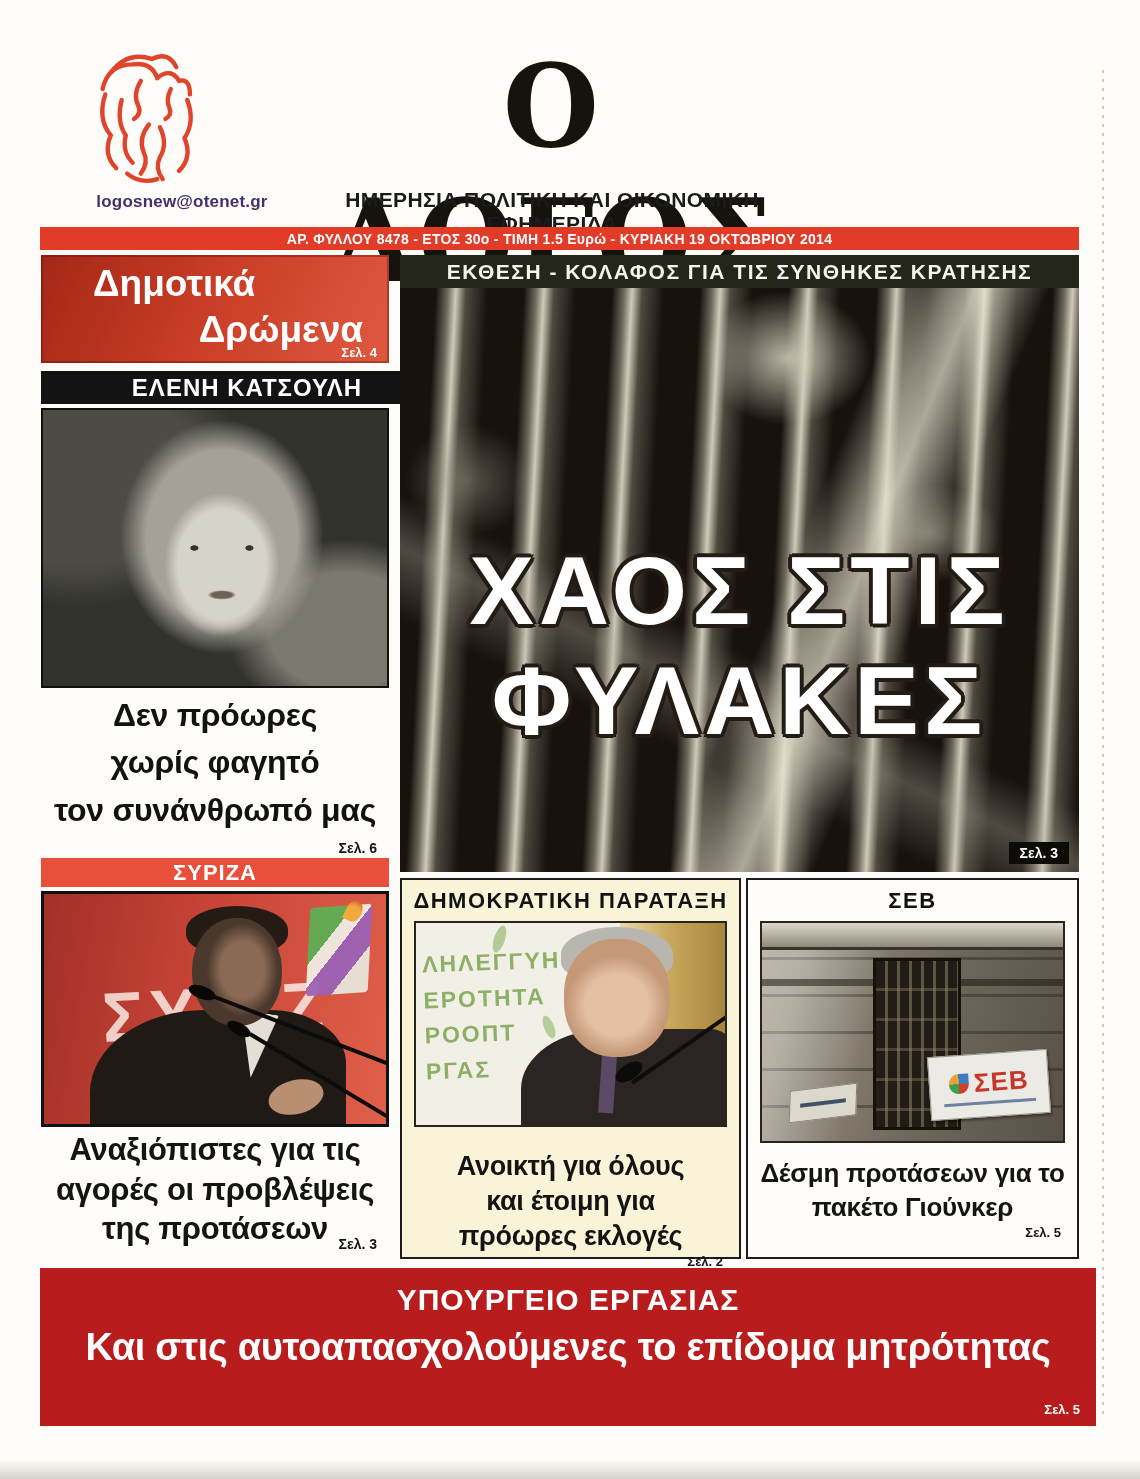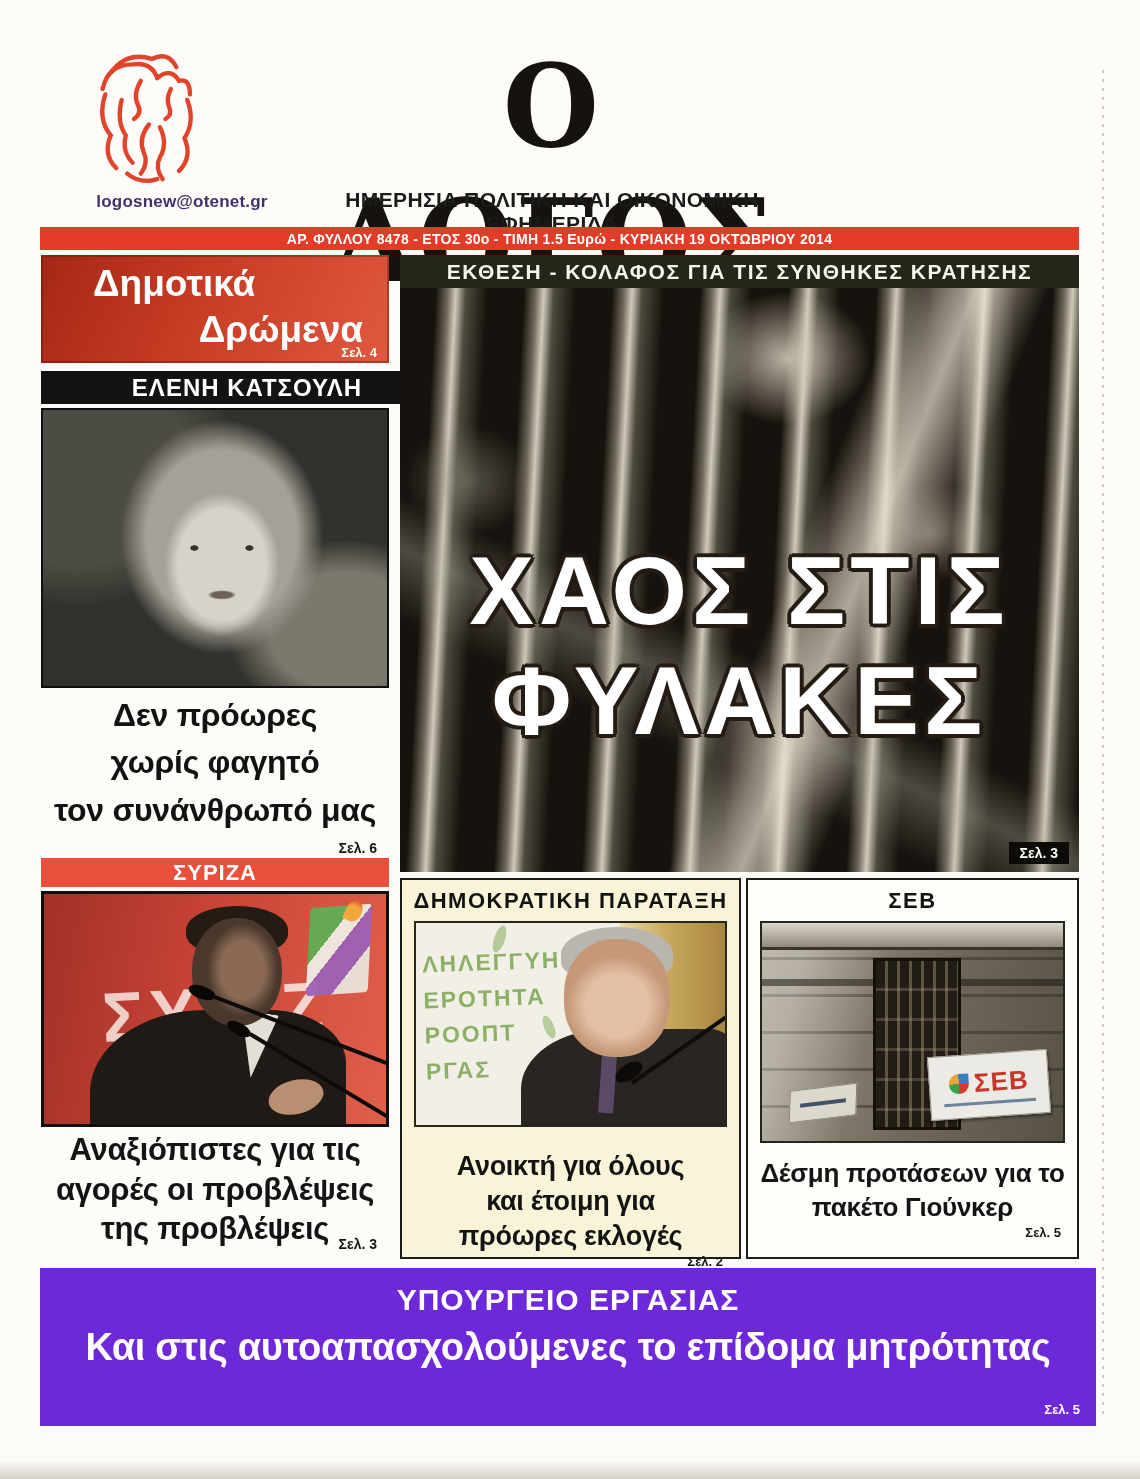--- a/index.html
+++ b/index.html
@@ -177,21 +177,21 @@
   .v-sign-mark{width:20px;height:20px;border-radius:50% 0 50% 50%;
     background:conic-gradient(#3a7ec0 0 25%, #d43d2a 25% 50%, #3aa14c 50% 75%, #e8a23b 75% 100%);}
   .v-sign-text{color:#c8362a;font-size:26px;font-weight:bold;letter-spacing:1px;}
   .v-sign-sub{width:78%;height:3px;background:#6e82a0;}
   .v-sign2{position:absolute;left:9%;bottom:10%;width:66px;height:30px;
     background:#ddd8cc;border:1px solid #84806f;transform:rotate(-7deg) skewX(-9deg);
     display:flex;align-items:center;justify-content:center;}
   .v-sign2 i{display:block;width:70%;height:4px;background:#42506a;}
 
   
-  .ministry{left:40px;top:1268px;width:1056px;height:158px;background:#6d28d9;
+  .ministry{left:40px;top:1268px;width:1056px;height:158px;background:#b91c1c;
     color:#fff;text-align:center;}
   .ministry-kicker{padding-top:15px;font-size:30px;font-weight:bold;letter-spacing:1px;}
   .ministry-headline{margin-top:9px;font-size:38px;font-weight:bold;letter-spacing:-.3px;}
   .ministry-page{position:absolute;right:16px;bottom:9px;font-size:13px;font-weight:bold;}
 
   
   .page-edge{left:1102px;top:70px;width:2px;height:1350px;
     background:repeating-linear-gradient(180deg, rgba(120,110,90,.35) 0 3px, rgba(0,0,0,0) 3px 9px);}
   .bottom-scan{left:0;top:1460px;width:1140px;height:19px;
     background:linear-gradient(180deg, rgba(170,165,148,0), rgba(150,145,128,.4));}
@@ -253,21 +253,21 @@
     <div class="s-head"></div>
     <div class="s-hand"></div>
     <div class="s-mic1"></div>
     <div class="s-mictip1"></div>
     <div class="s-mic2"></div>
     <div class="s-mictip2"></div>
   </div>
   <div class="abs syriza-headline">
     <div>Αναξιόπιστες για τις</div>
     <div>αγορές οι προβλέψεις</div>
-    <div>της προβλέψεις</div>
+    <div>της προτάσεων</div>
   </div>
   <div class="abs syriza-page">Σελ. 3</div>
 
   <div class="abs prison-kicker">
     <span>ΕΚΘΕΣΗ - ΚΟΛΑΦΟΣ ΓΙΑ ΤΙΣ ΣΥΝΘΗΚΕΣ ΚΡΑΤΗΣΗΣ</span>
   </div>
   <div class="abs prison-photo">
     <div class="prison-headline">
       <div>ΧΑΟΣ ΣΤΙΣ</div>
       <div>ΦΥΛΑΚΕΣ</div>

